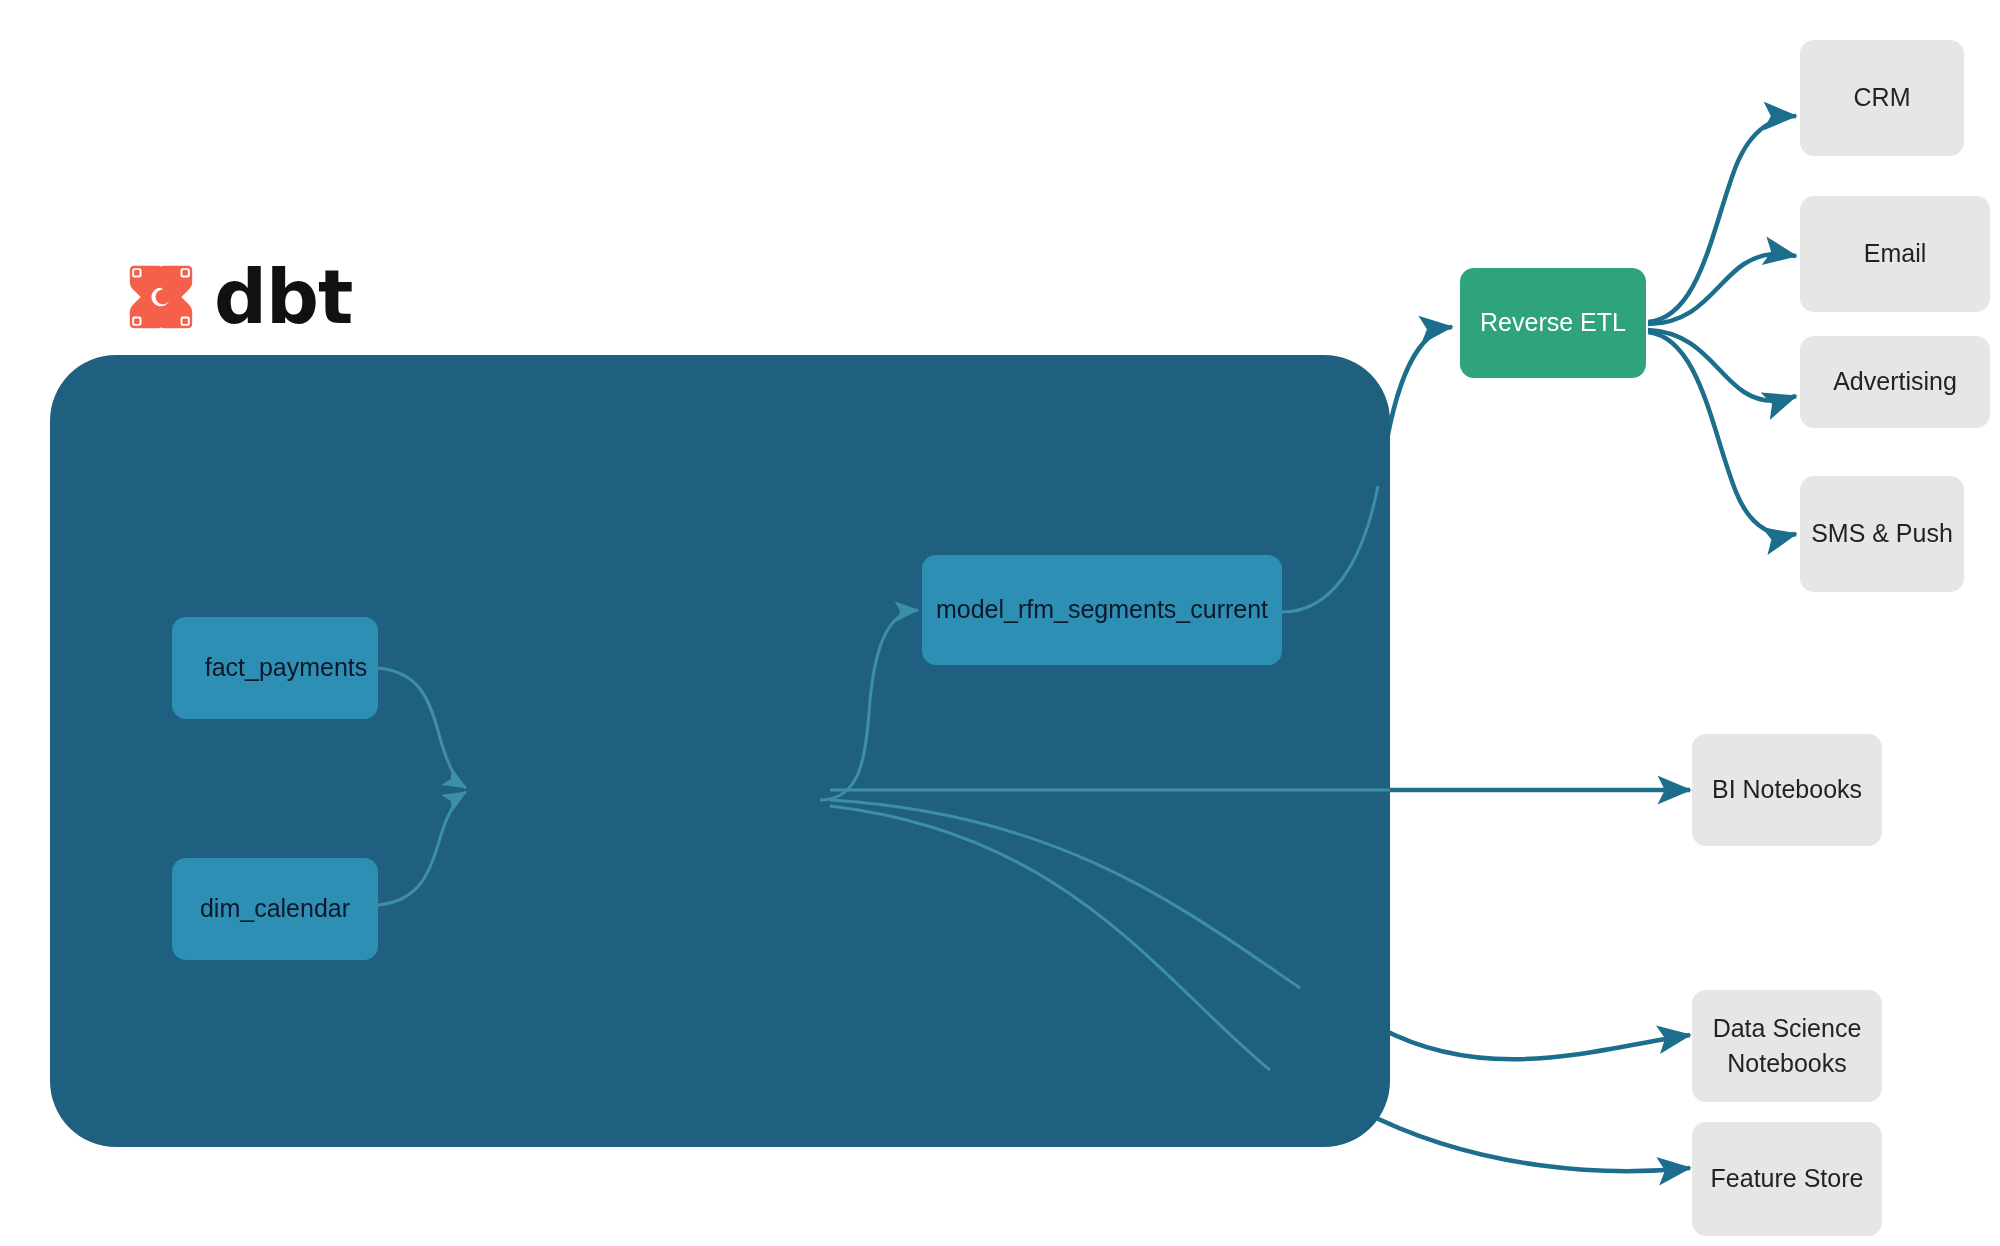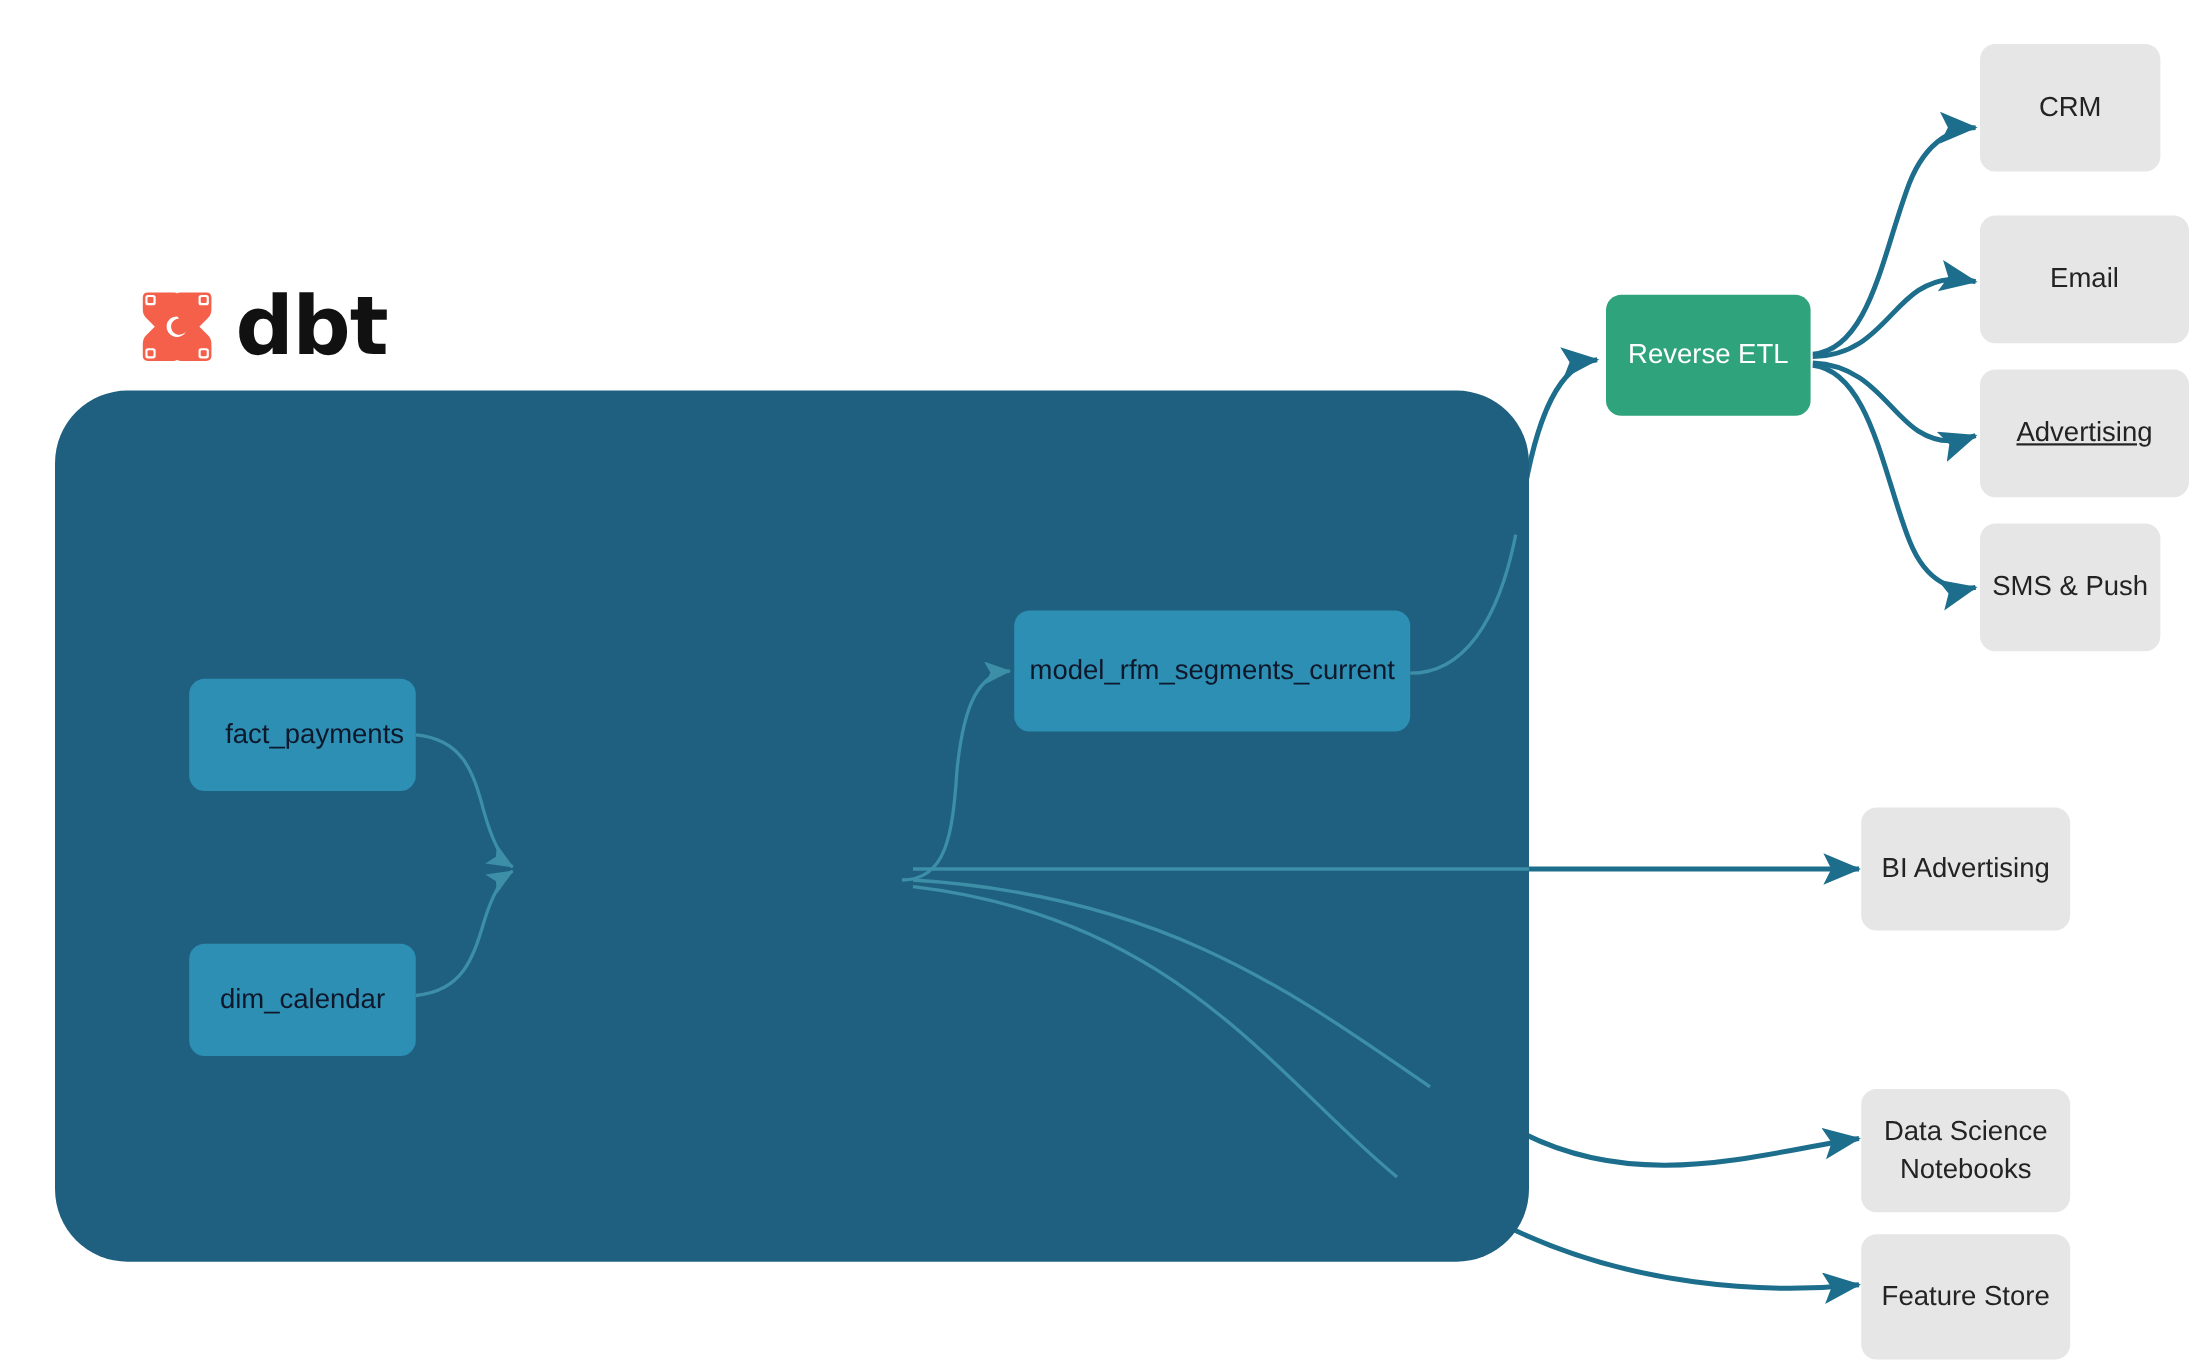--- a/index.html
+++ b/index.html
@@ -185,30 +185,30 @@
   </div>
 
   <div class="node dest-node" style="left:1800px; top:40px; width:164px; height:116px;">
     <span>CRM</span>
   </div>
 
   <div class="node dest-node" style="left:1800px; top:196px; width:190px; height:116px;">
     <span>Email</span>
   </div>
 
-  <div class="node dest-node" style="left:1800px; top:336px; width:190px; height:116px;text-decoration:underline;">
+  <div class="node dest-node" style="left:1800px; top:336px; width:190px; height:92px;">
     <span>Advertising</span>
   </div>
 
   <div class="node dest-node" style="left:1800px; top:476px; width:164px; height:116px;">
     <span>SMS &amp; Push</span>
   </div>
 
   <div class="node dest-node" style="left:1692px; top:734px; width:190px; height:112px;">
-    <span>BI Advertising</span>
+    <span>BI Notebooks</span>
   </div>
 
   <div class="node dest-node" style="left:1692px; top:990px; width:190px; height:112px; flex-direction:column; gap:4px;">
     <span>Data Science</span>
     <span>Notebooks</span>
   </div>
 
   <div class="node dest-node" style="left:1692px; top:1122px; width:190px; height:114px;">
     <span>Feature Store</span>
   </div>

